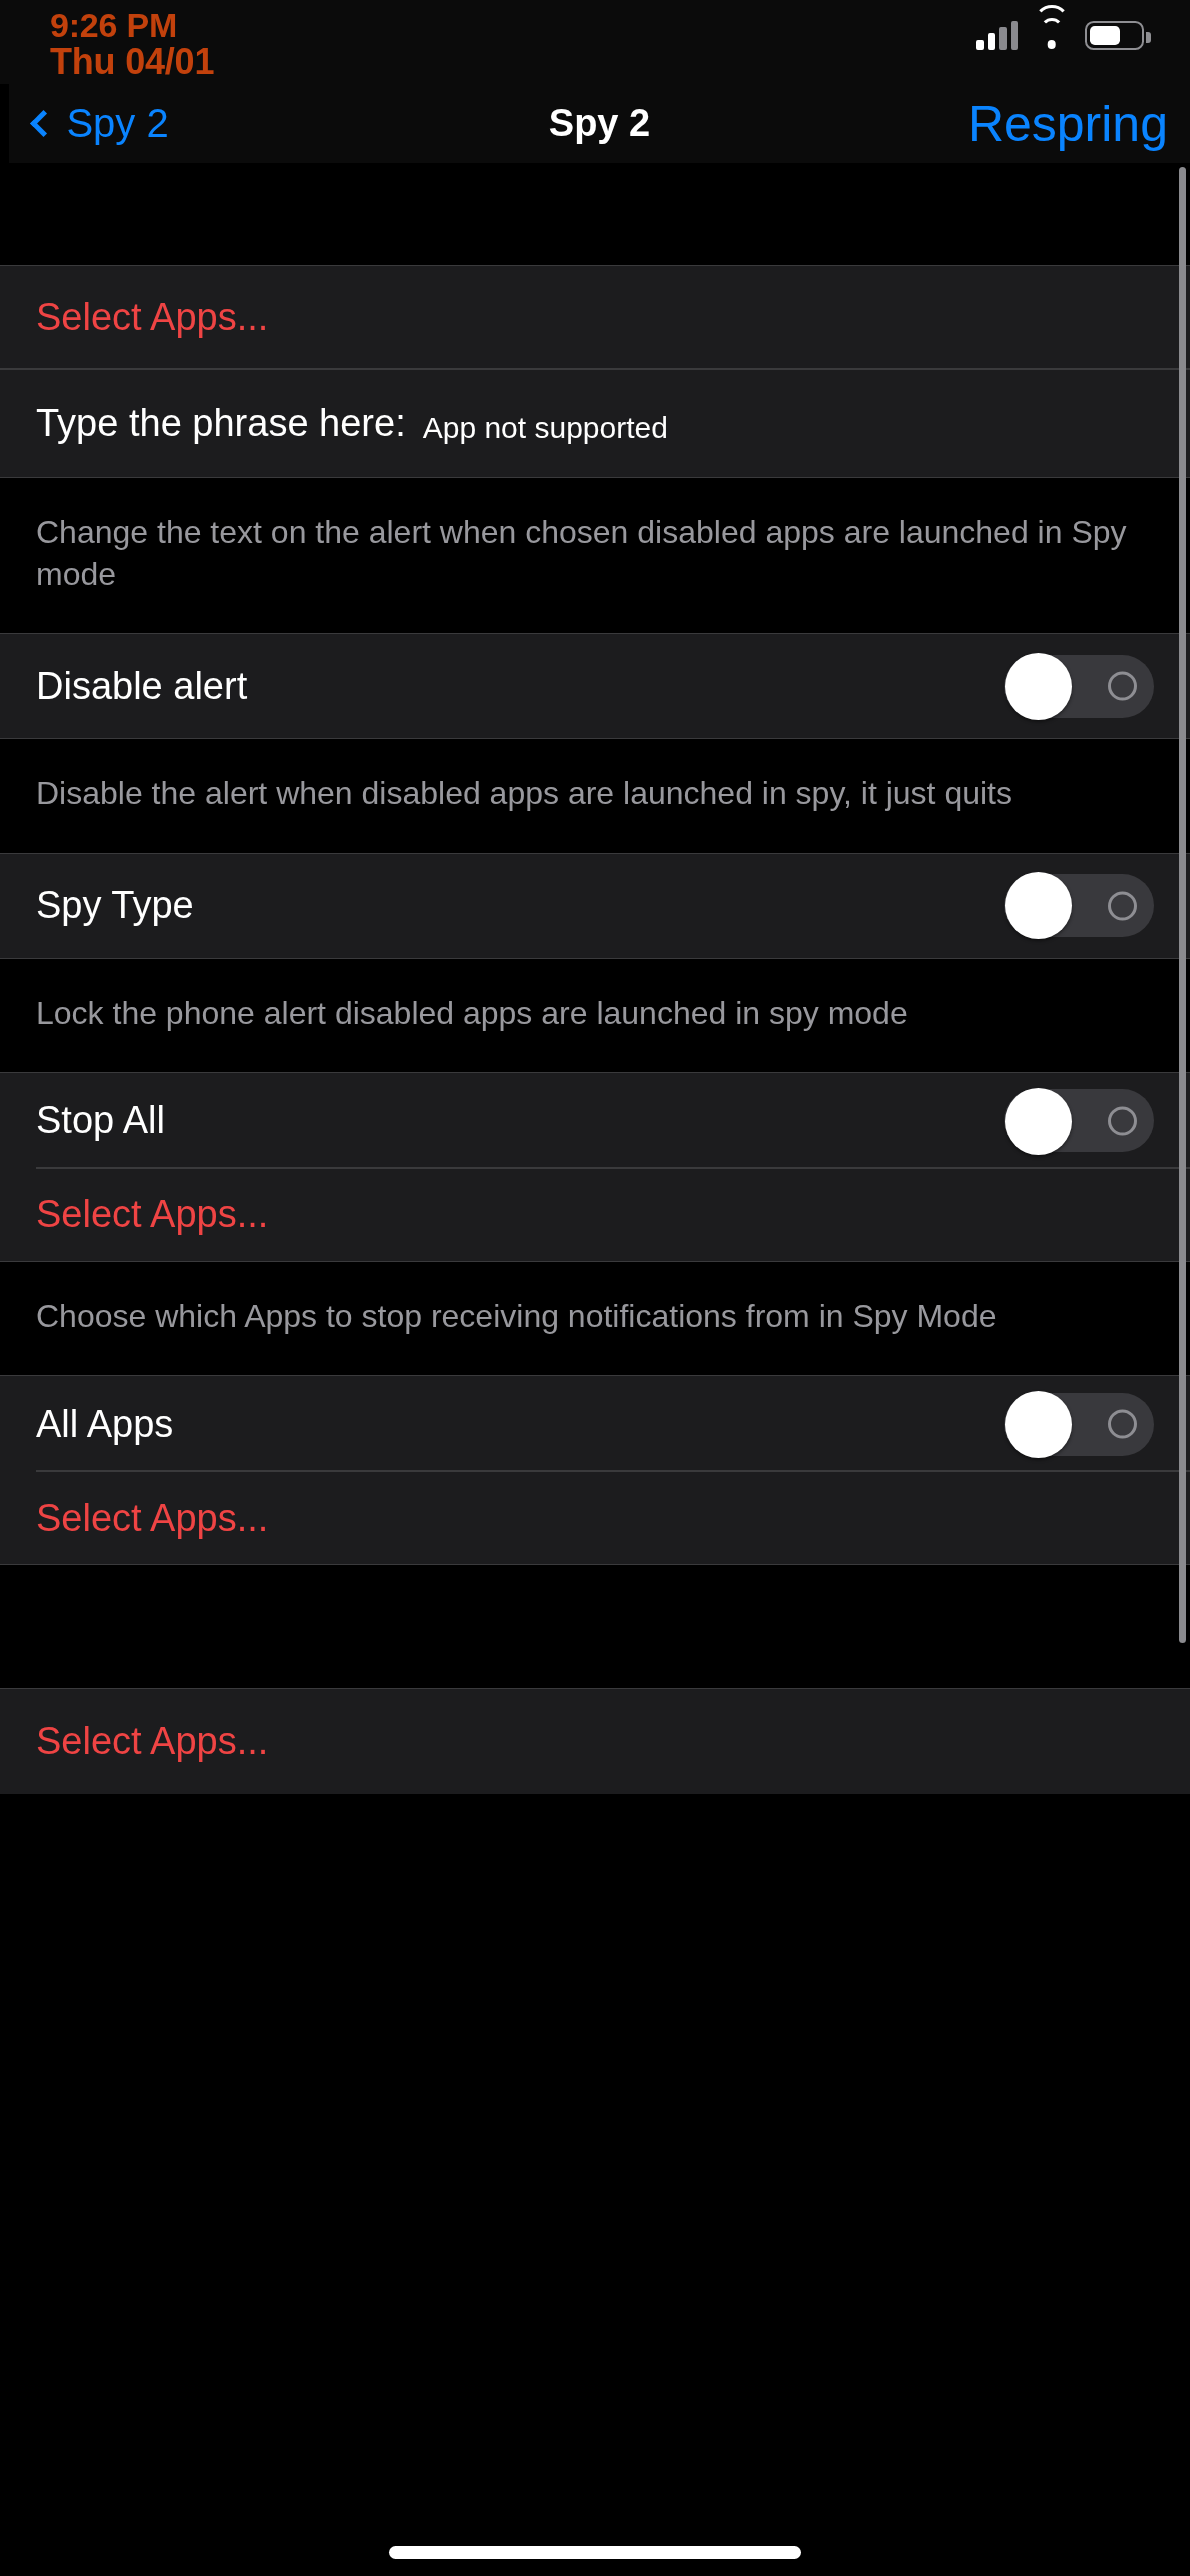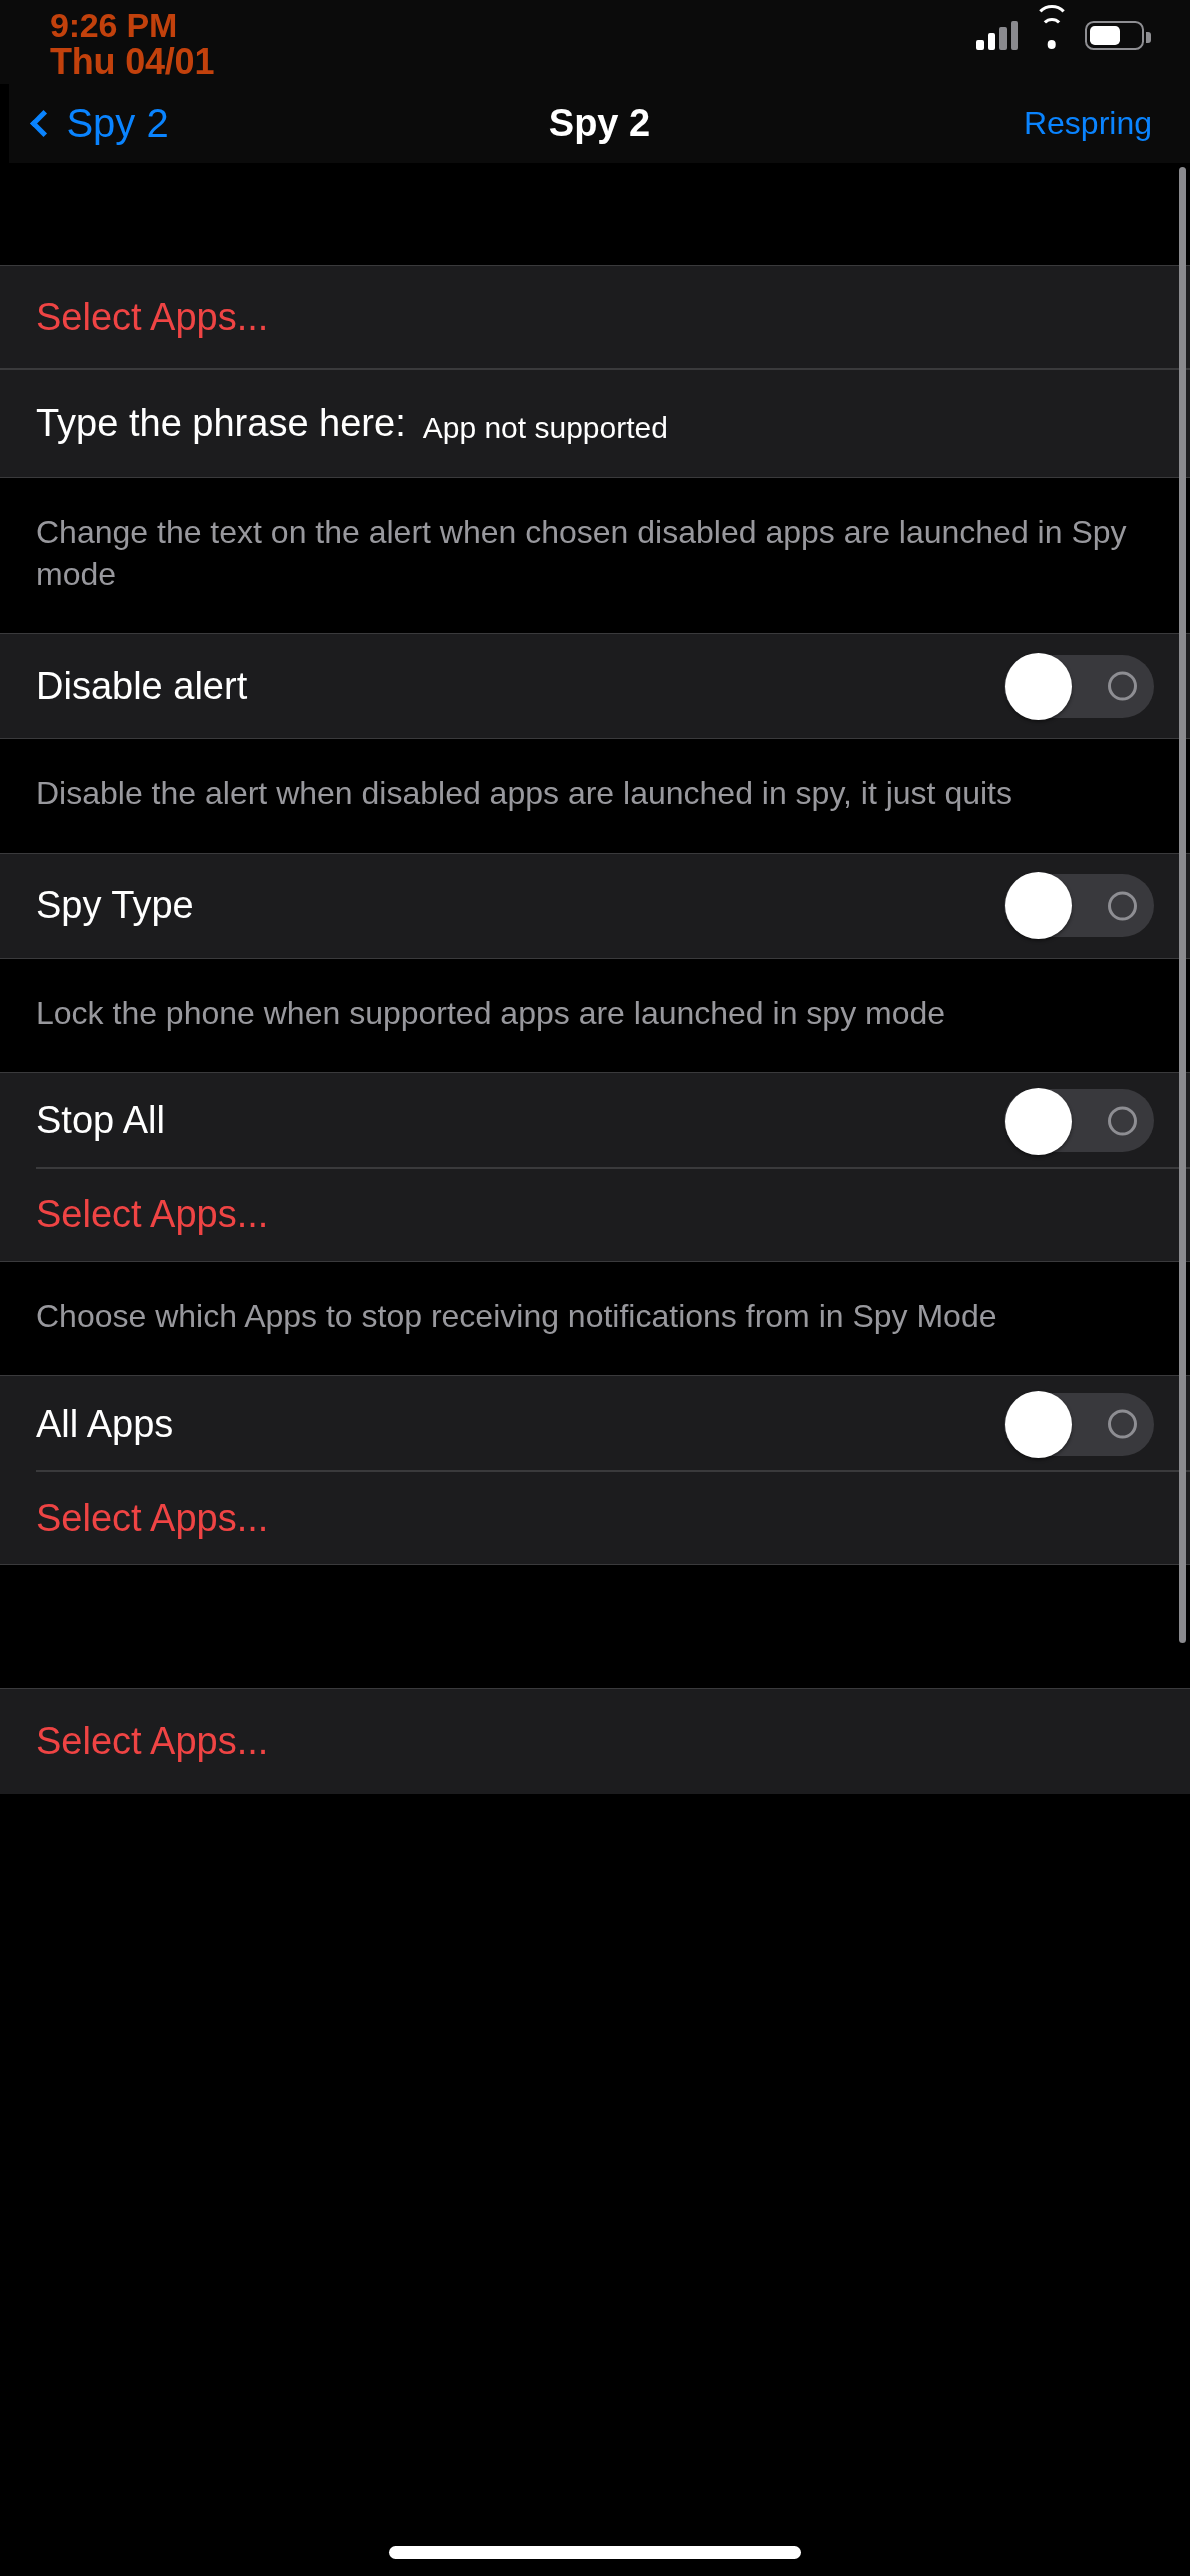--- a/index.html
+++ b/index.html
@@ -102,23 +102,23 @@
   }
   .nav-title{
     position:absolute; left:0; right:0;
     text-align:center;
     color:#fff;
     font-size:38px;
     font-weight:700;
   }
   .nav-right{
     position:absolute;
-    right:38px;
+    right:22px;
     color:#0a84ff;
-    font-size:32px;
+    font-size:50px;
     cursor:pointer;
   }
 
   
   .table{
     position:relative;
     background:#000;
     height:2413px;
     overflow:hidden;
   }
@@ -276,21 +276,21 @@
 
   <div class="section">
     <div class="row" style="min-height:104px">
       <span class="label">Spy Type</span>
       <span class="switch">
         <span class="offdot"></span>
         <span class="knob"></span>
       </span>
     </div>
   </div>
-  <div class="footer">Lock the phone when supported apps are launched in spy mode</div>
+  <div class="footer">Lock the phone alert disabled apps are launched in spy mode</div>
 
   <div class="section">
     <div class="row" style="min-height:96px">
       <span class="label">Stop All</span>
       <span class="switch">
         <span class="offdot"></span>
         <span class="knob"></span>
       </span>
       <span class="sep"></span>
     </div>

